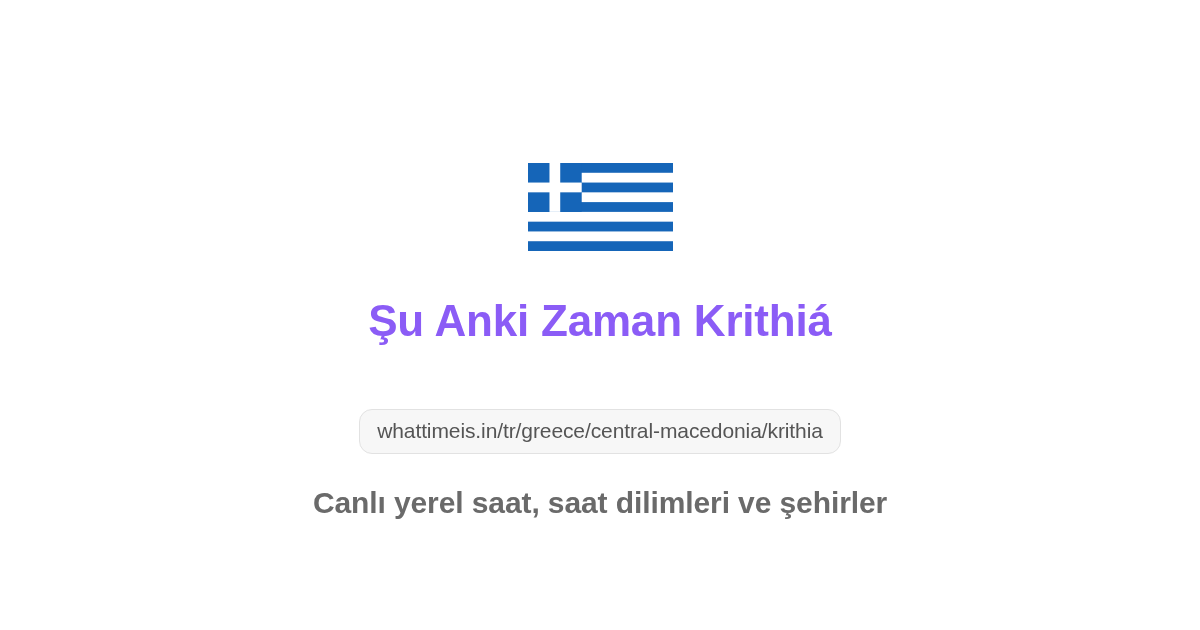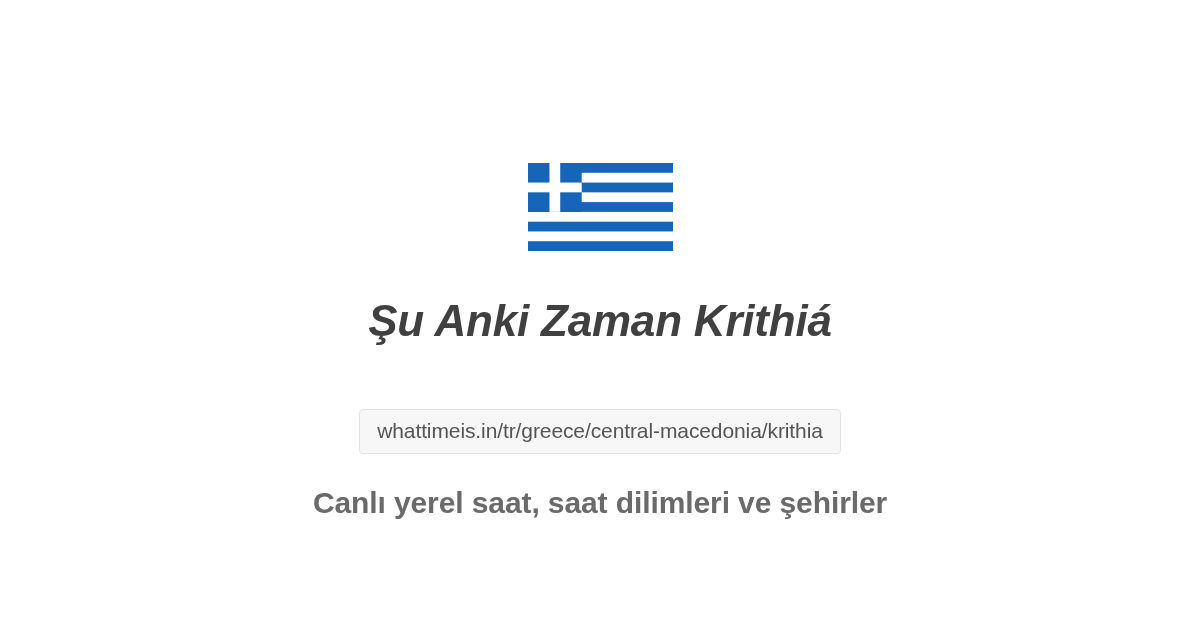--- a/index.html
+++ b/index.html
@@ -36,34 +36,33 @@
     display: block;
     width: 145px;
     height: 88px;
   }
 
   
   .title {
     margin-top: 46px;
     font-size: 44px;
     font-weight: bold;
-    color: #404040;
+    color: #8b5cf6;
     letter-spacing: -0.2px;
     text-align: center;
     line-height: 1.1;
     white-space: nowrap;
-    font-style: italic;
   }
 
   
   .url-box {
     margin-top: 34px;
     background: #f7f7f7;
     border: 1px solid #e2e2e2;
-    border-radius: 4px;
+    border-radius: 13px;
     padding: 9px 17px 10px 17px;
     font-size: 21px;
     color: #555555;
     letter-spacing: -0.1px;
     white-space: nowrap;
     box-sizing: border-box;
   }
 
   
   .subtitle {

